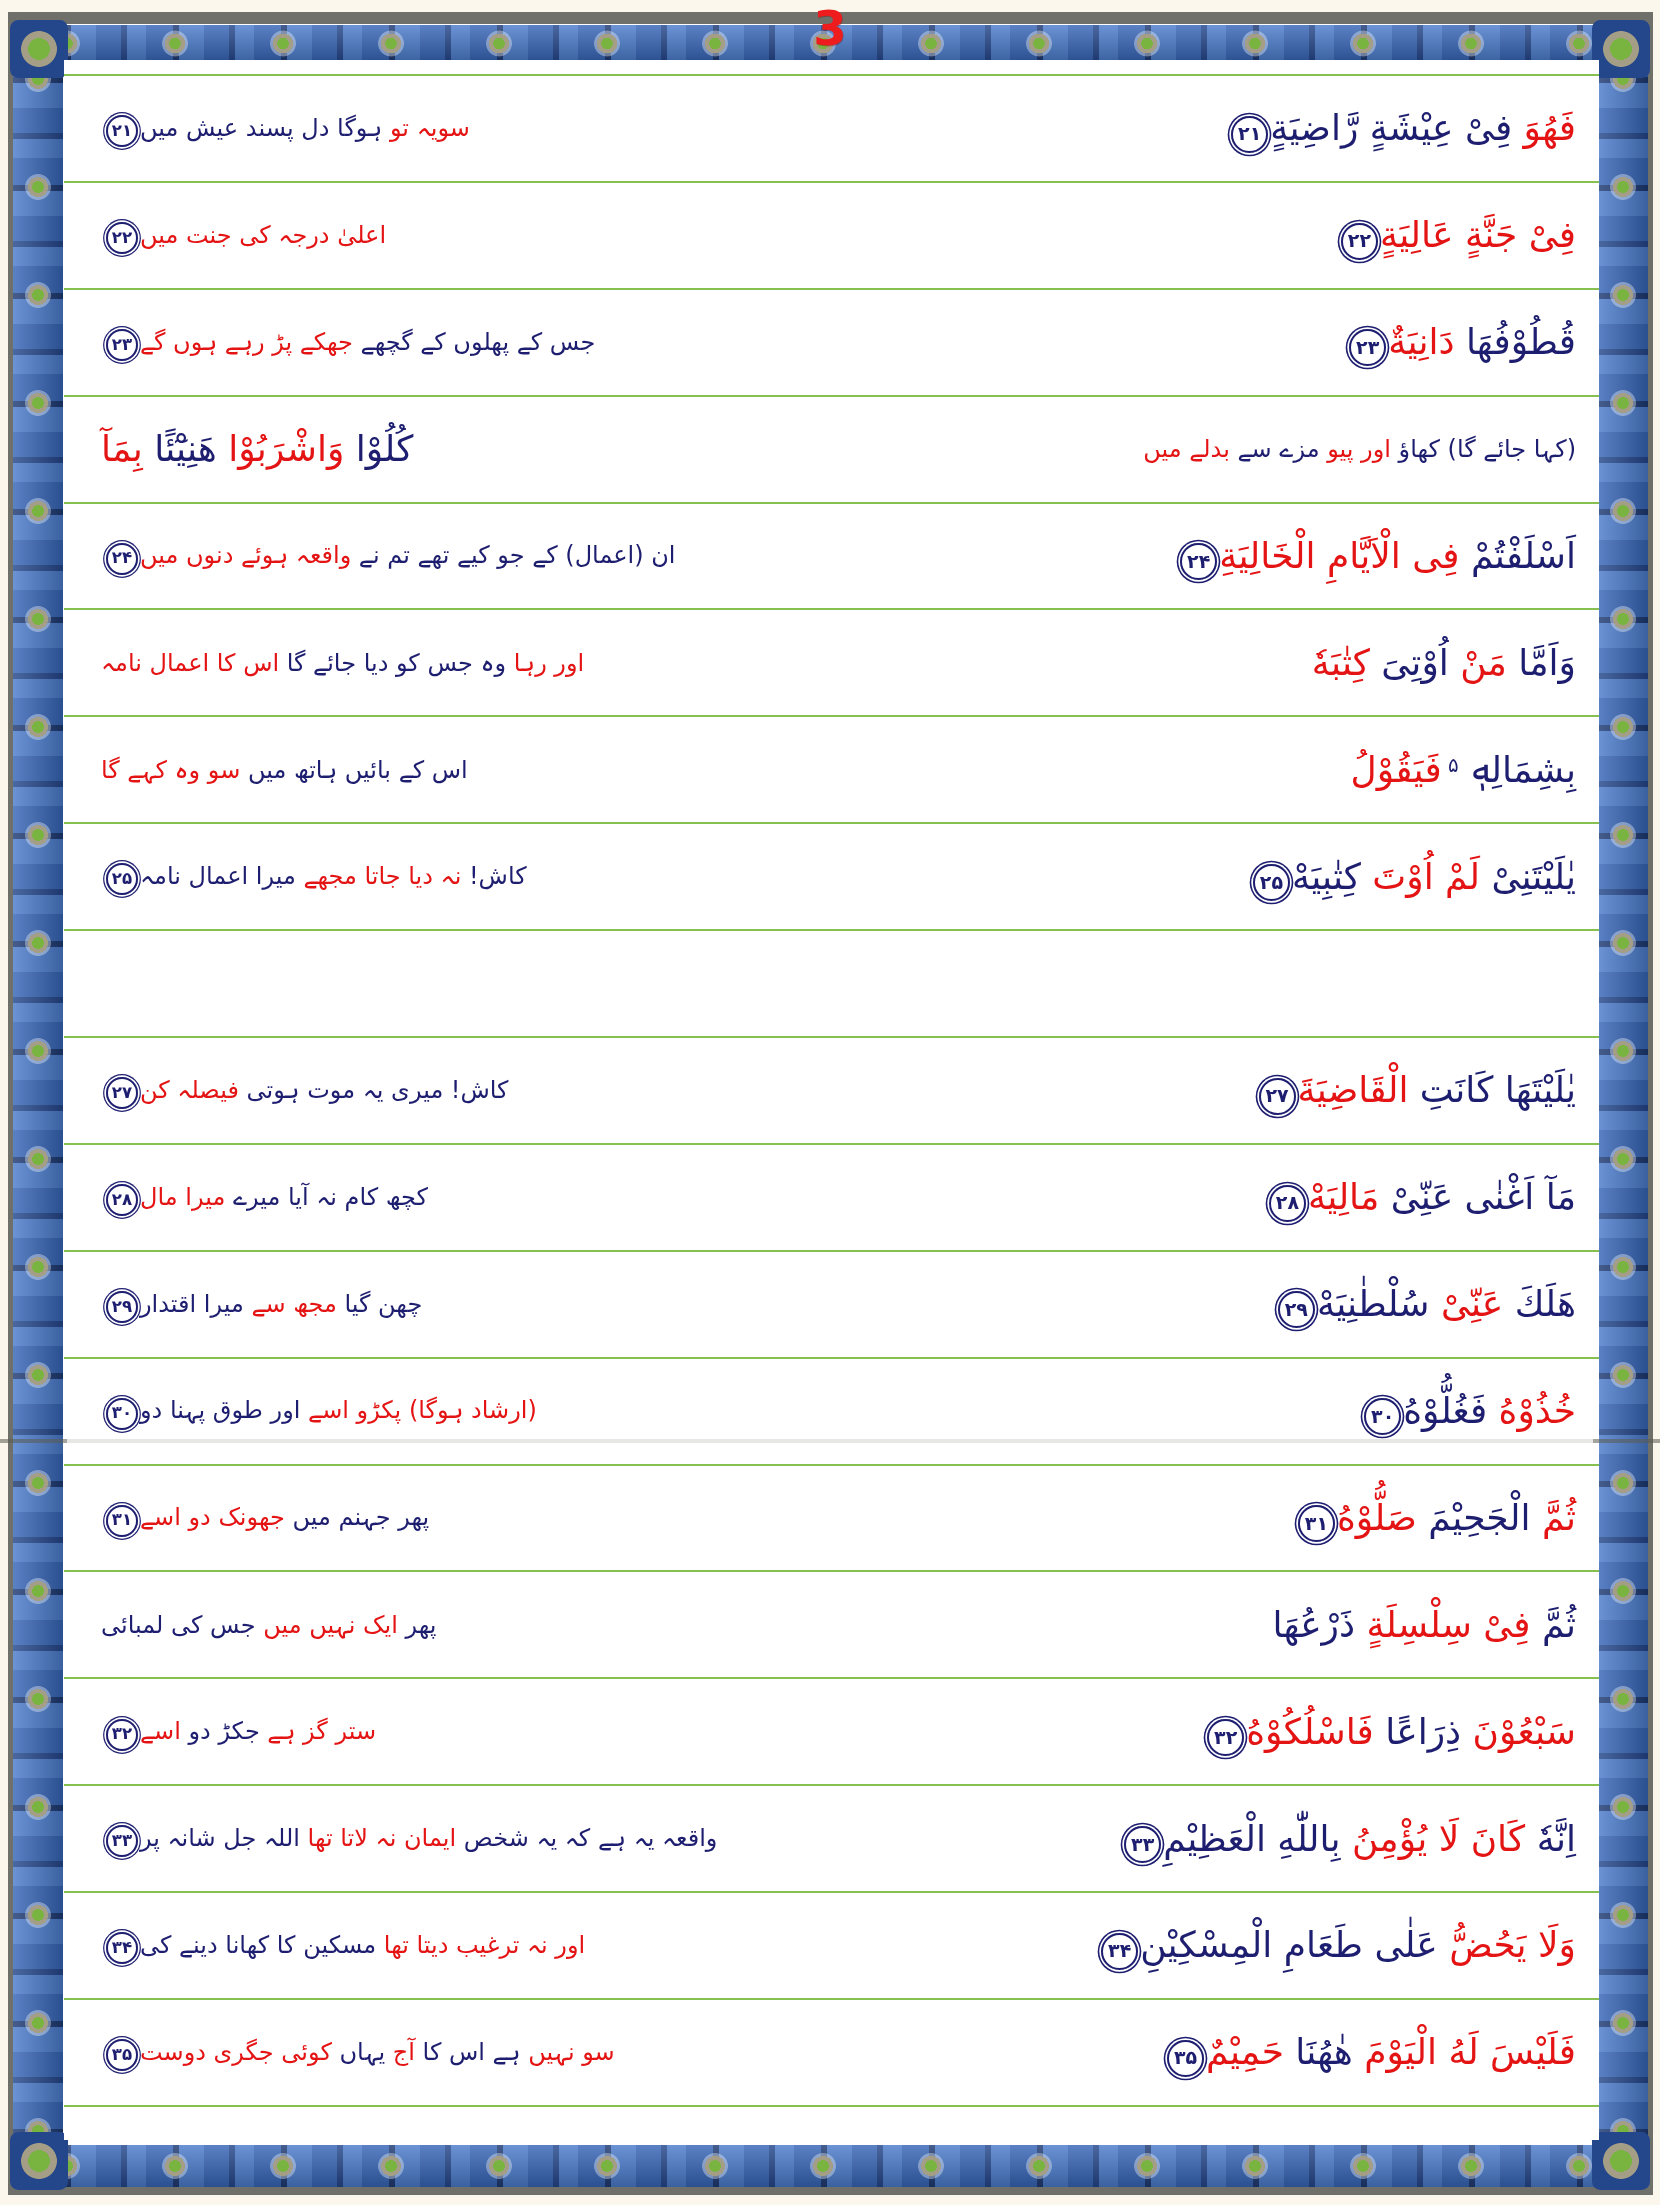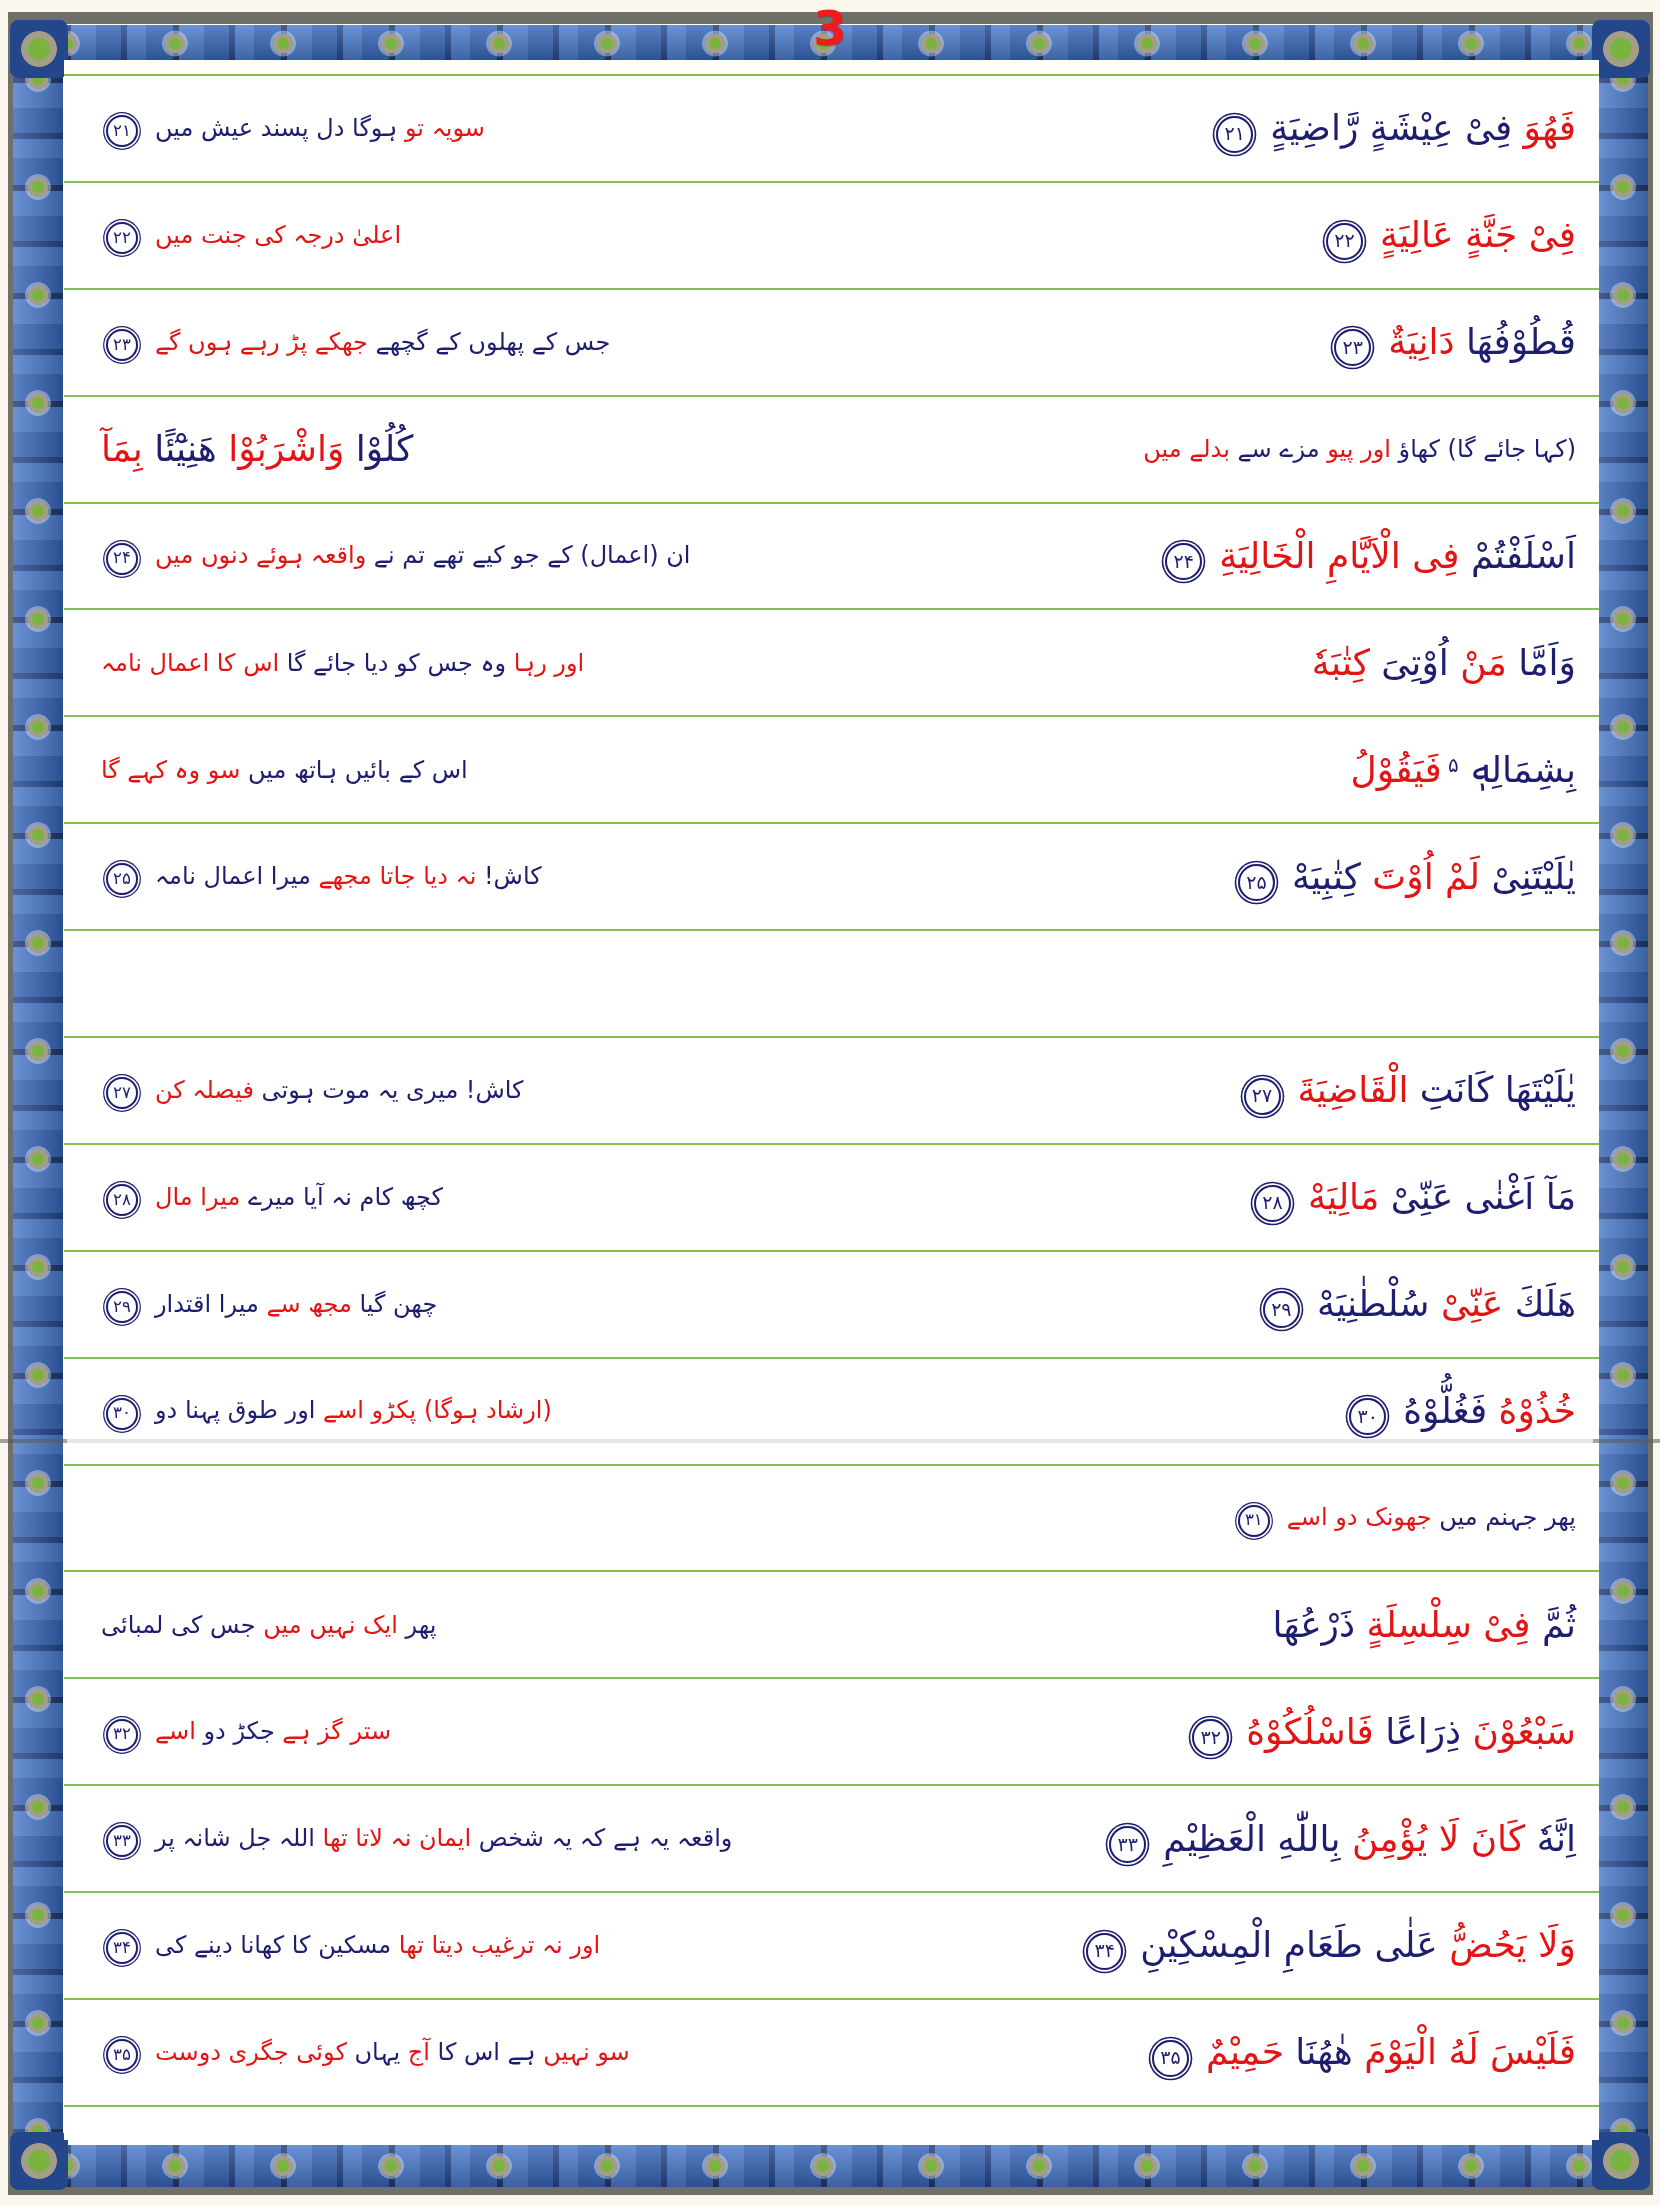--- a/index.html
+++ b/index.html
@@ -57,21 +57,21 @@
     display:flex;align-items:center;justify-content:space-between;
     padding:0 23px 0 37px;direction:rtl;overflow:hidden;}
   .text{white-space:nowrap;direction:rtl;unicode-bidi:embed;}
   .arabic{font-size:36px;line-height:1.45;letter-spacing:0.4px;}
   .urdu{font-size:24px;line-height:1.5;}
   .navy{color:var(--navy);} .red{color:var(--red);margin-top:36px;}
   .mark{font-size:.55em;vertical-align:35%;}
   .num{display:inline-flex;align-items:center;justify-content:center;direction:ltr;
     width:37px;height:37px;border:2.5px solid var(--navy);border-radius:50%;
     box-shadow:0 0 0 1.7px #fff,0 0 0 3.3px var(--navy);
-    color:var(--navy);font-size:19px;font-weight:normal;margin:0 17px 0 5px;flex:0 0 auto;}
+    color:var(--navy);font-size:19px;font-weight:bold;margin:0 2px 0 5px;flex:0 0 auto;}
   .urdu .num,.num-sm{width:32px;height:32px;font-size:16.6px;border-width:2.1px;
     box-shadow:0 0 0 1.7px #fff,0 0 0 2.9px var(--navy);}
 
   
   .seam{position:absolute;top:1439px;left:0;right:0;height:4.2px;z-index:6;
     background:linear-gradient(90deg, rgba(90,90,80,.55) 0 67px, rgba(120,120,110,.18) 67px calc(100% - 67px), rgba(90,90,80,.55) calc(100% - 67px));}
 </style>
 </head>
 <body>
 
@@ -122,20 +122,21 @@
         </div><div class="row">
           <div class="text arabic"><span class="navy">مَآ اَغْنٰى عَنِّىْ </span><span class="red">مَالِيَهْ</span><span class="num">۲۸</span></div>
           <div class="text urdu"><span class="navy">کچھ کام نہ آیا میرے </span><span class="red">میرا مال</span><span class="num num-sm">۲۸</span></div>
         </div><div class="row">
           <div class="text arabic"><span class="navy">هَلَكَ </span><span class="red">عَنِّىْ </span><span class="navy">سُلْطٰنِيَهْ</span><span class="num">۲۹</span></div>
           <div class="text urdu"><span class="navy">چھن گیا </span><span class="red">مجھ سے </span><span class="navy">میرا اقتدار</span><span class="num num-sm">۲۹</span></div>
         </div><div class="row">
           <div class="text arabic"><span class="red">خُذُوْهُ </span><span class="navy">فَغُلُّوْهُ</span><span class="num">۳۰</span></div>
           <div class="text urdu"><span class="red">(ارشاد ہوگا) پکڑو اسے </span><span class="navy">اور طوق پہنا دو</span><span class="num num-sm">۳۰</span></div>
         </div><div class="row">
+          <div class="text arabic"><span class="red">ثُمَّ </span><span class="navy">الْجَحِيْمَ </span><span class="red">صَلُّوْهُ</span><span class="num">۳۱</span></div>
           <div class="text urdu"><span class="navy">پھر جہنم میں </span><span class="red">جھونک دو اسے</span><span class="num num-sm">۳۱</span></div>
         </div><div class="row">
           <div class="text arabic"><span class="navy">ثُمَّ </span><span class="red">فِىْ سِلْسِلَةٍ </span><span class="navy">ذَرْعُهَا</span></div>
           <div class="text urdu"><span class="navy">پھر </span><span class="red">ایک نہیں میں </span><span class="navy">جس کی لمبائی</span></div>
         </div><div class="row">
           <div class="text arabic"><span class="red">سَبْعُوْنَ </span><span class="navy">ذِرَاعًا </span><span class="red">فَاسْلُكُوْهُ</span><span class="num">۳۲</span></div>
           <div class="text urdu"><span class="red">ستر گز ہے </span><span class="navy">جکڑ دو </span><span class="red">اسے</span><span class="num num-sm">۳۲</span></div>
         </div><div class="row">
           <div class="text arabic"><span class="navy">اِنَّهٗ </span><span class="red">كَانَ لَا يُؤْمِنُ </span><span class="navy">بِاللّٰهِ الْعَظِيْمِ</span><span class="num">۳۳</span></div>
           <div class="text urdu"><span class="navy">واقعہ یہ ہے کہ یہ شخص </span><span class="red">ایمان نہ لاتا تھا </span><span class="navy">اللہ جل شانہ پر</span><span class="num num-sm">۳۳</span></div>

